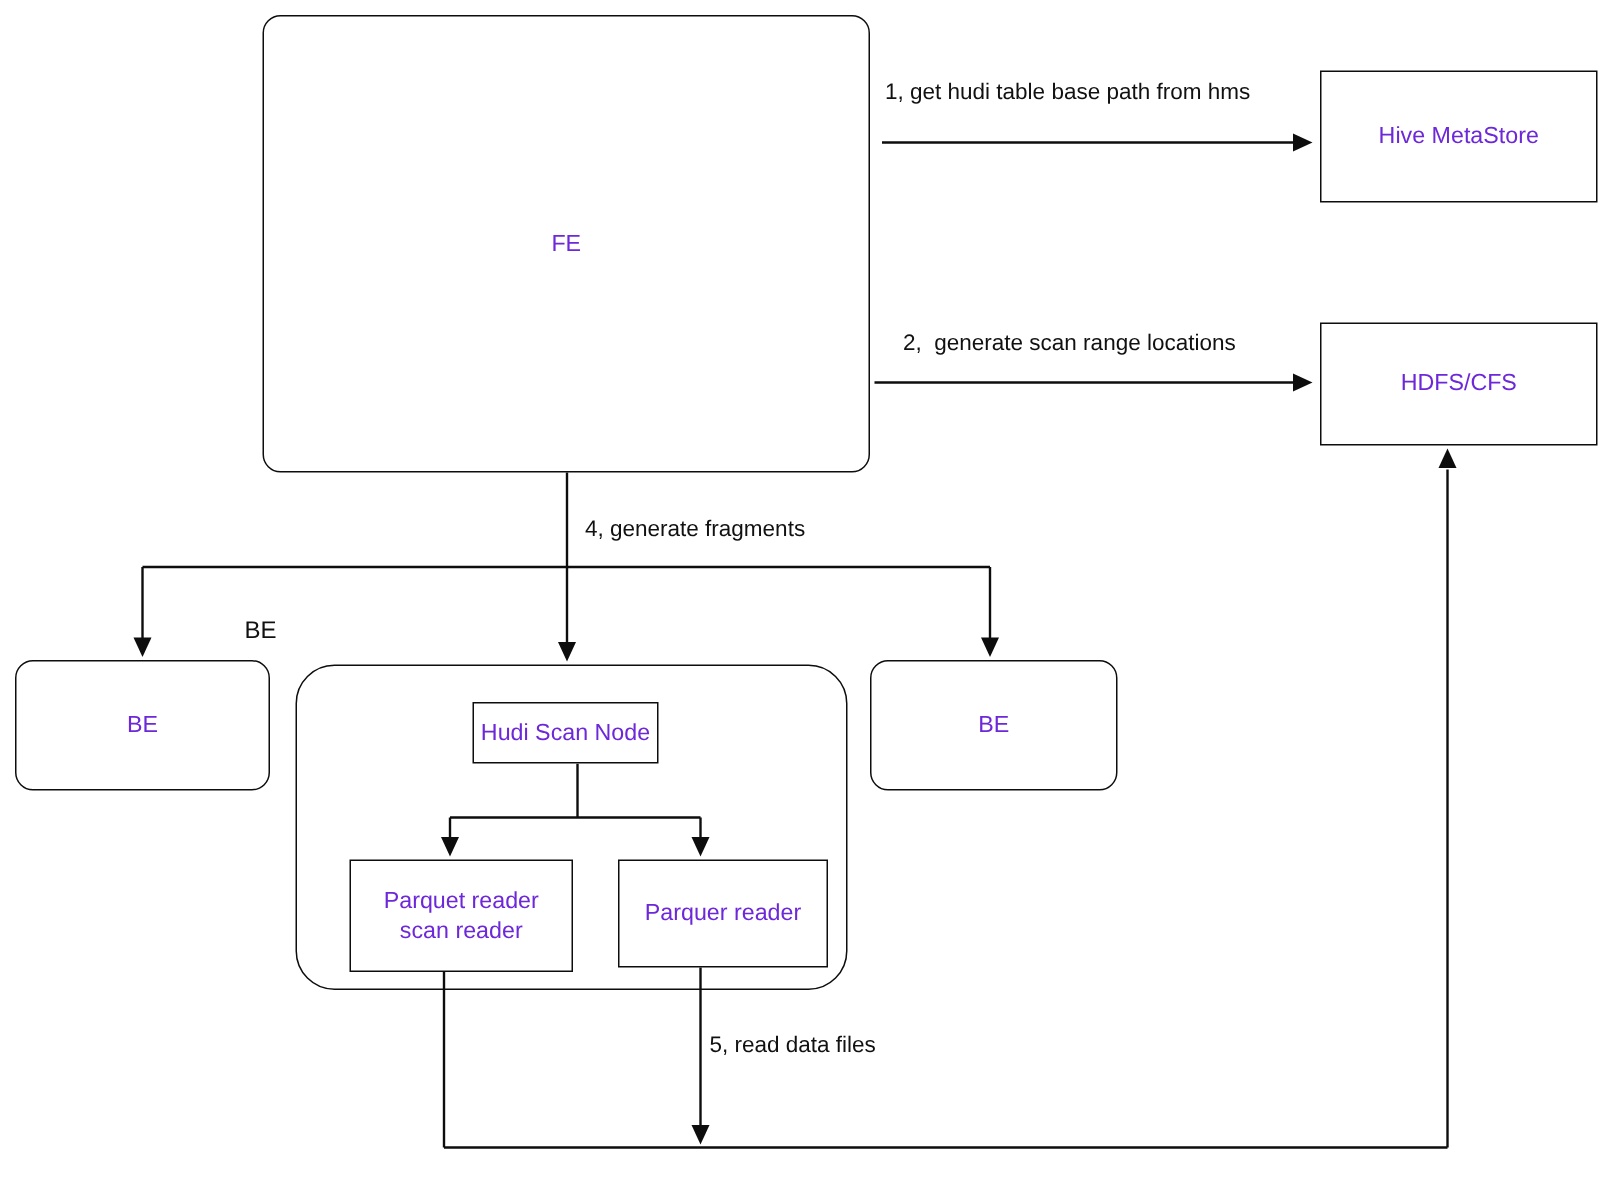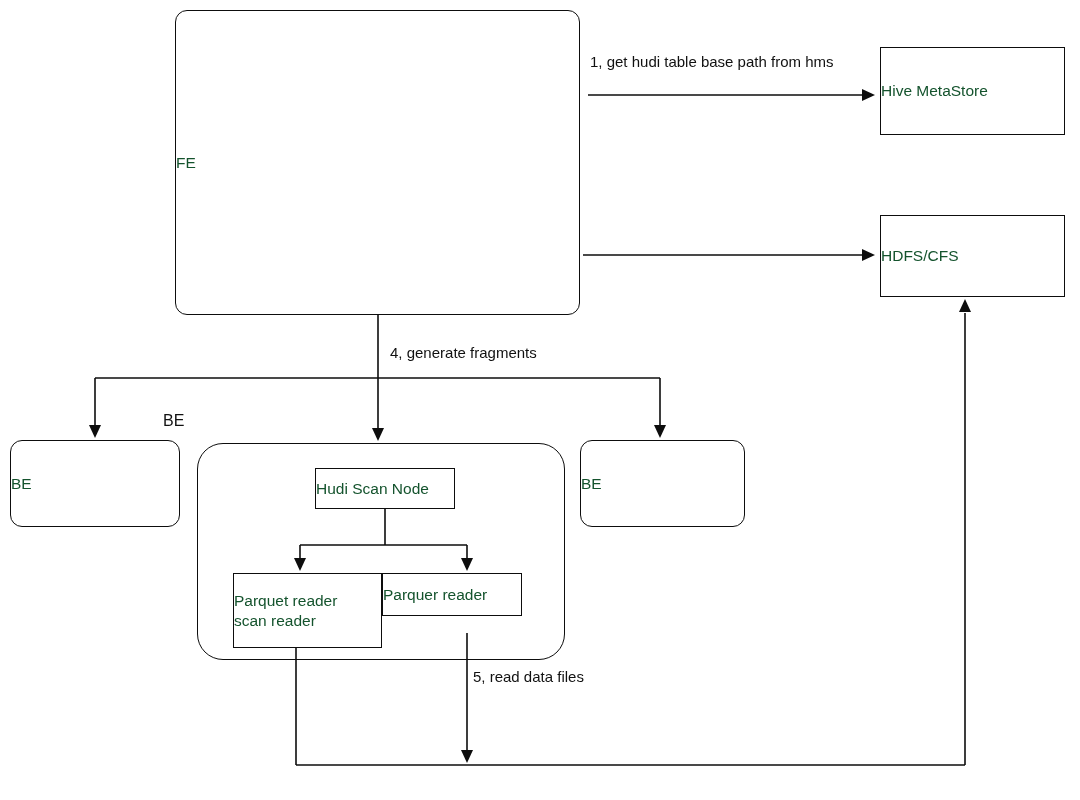--- a/index.html
+++ b/index.html
@@ -19,53 +19,53 @@
     position: absolute;
     left: 0; top: 0;
     width: 1080px; height: 800px;
   }
   .node {
     position: absolute;
     border: 1.6px solid #0d0d0d;
     background: #ffffff;
     display: flex;
     flex-direction: column;
-    align-items: flex-start;
+    align-items: center;
     justify-content: center;
     font-size: 15.5px;
     line-height: 1.25;
     text-align: center;
-    color: #14532d;
+    color: #6d28d9;
   }
   .rounded-lg { border-radius: 12px; }
   .rounded-md { border-radius: 26px; }
   .rounded-sm { border-radius: 12px; }
   .edge-label {
     position: absolute;
     font-size: 15px;
     white-space: pre;
     color: #111111;
     text-align: right;
   }
   
   #fe            { left: 175px; top: 10px;  width: 405px; height: 305px; }
   #hive          { left: 880px; top: 47px;  width: 185px; height: 88px; }
   #hdfs          { left: 880px; top: 215px; width: 185px; height: 82px; }
   #be-left       { left: 10px;  top: 440px; width: 170px; height: 87px; }
   #be-middle     { left: 197px; top: 443px; width: 368px; height: 217px; background: transparent; }
-  #hudi-scan     { left: 315px; top: 468px; width: 140px; height: 41px; }
+  #hudi-scan     { left: 315px; top: 468px; width: 124px; height: 41px; }
   #parquet-avro  { left: 233px; top: 573px; width: 149px; height: 75px; }
-  #parquer       { left: 382px; top: 573px; width: 140px; height: 43px; }
+  #parquer       { left: 412px; top: 573px; width: 140px; height: 72px; }
   #be-right      { left: 580px; top: 440px; width: 165px; height: 87px; }
   
   #lbl-step1 { left: 590px; top: 53px;  }
   #lbl-step2 { left: 602px; top: 220px; }
   #lbl-step3 { left: 263px; top: 276px; }
   #lbl-step4 { left: 390px; top: 344px; }
-  #lbl-step5 { left: 473px; top: 668px; }
+  #lbl-step5 { left: 473px; top: 688px; }
   #lbl-be-float { left: 163px; top: 412px; font-size: 16px; }
 </style>
 </head>
 <body>
 
 <div class="canvas">
 
   <svg class="wires" viewBox="0 0 1080 800" xmlns="http://www.w3.org/2000/svg">
     <g stroke="#0d0d0d" stroke-width="1.6" fill="none">
       <line x1="588" y1="95" x2="863" y2="95"></line>
@@ -126,17 +126,18 @@
 
   <div id="parquer" class="node">
     <span>Parquer reader</span>
   </div>
 
   <div id="be-right" class="node rounded-sm">
     <span>BE</span>
   </div>
 
   <div id="lbl-step1" class="edge-label">1, get hudi table base path from hms</div>
+  <div id="lbl-step2" class="edge-label">2,  generate scan range locations</div>
   <div id="lbl-step4" class="edge-label">4, generate fragments</div>
   <div id="lbl-step5" class="edge-label">5, read data files</div>
   <div id="lbl-be-float" class="edge-label">BE</div>
 
 </div>
 
 </body></html>

